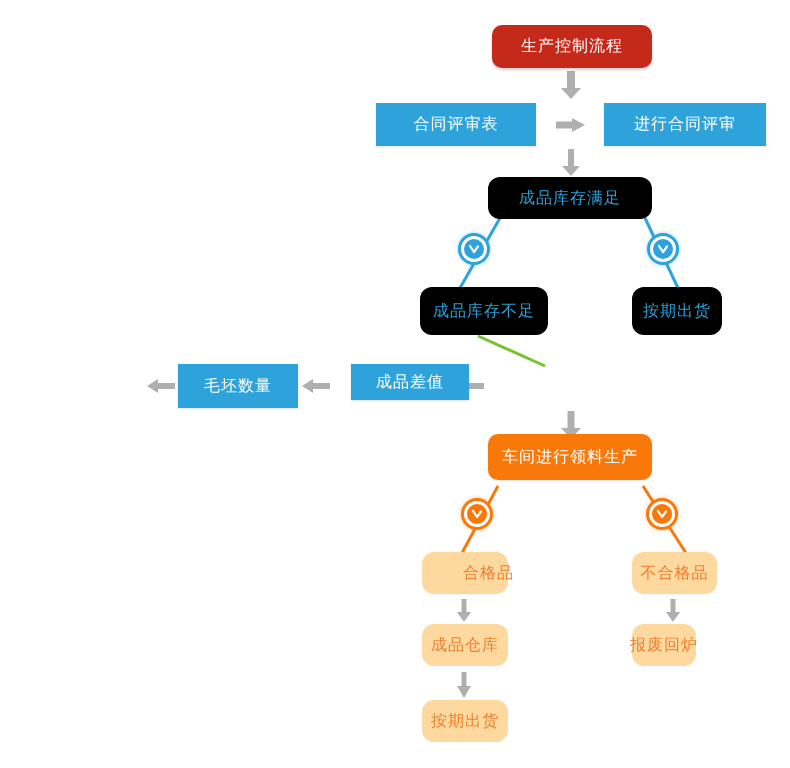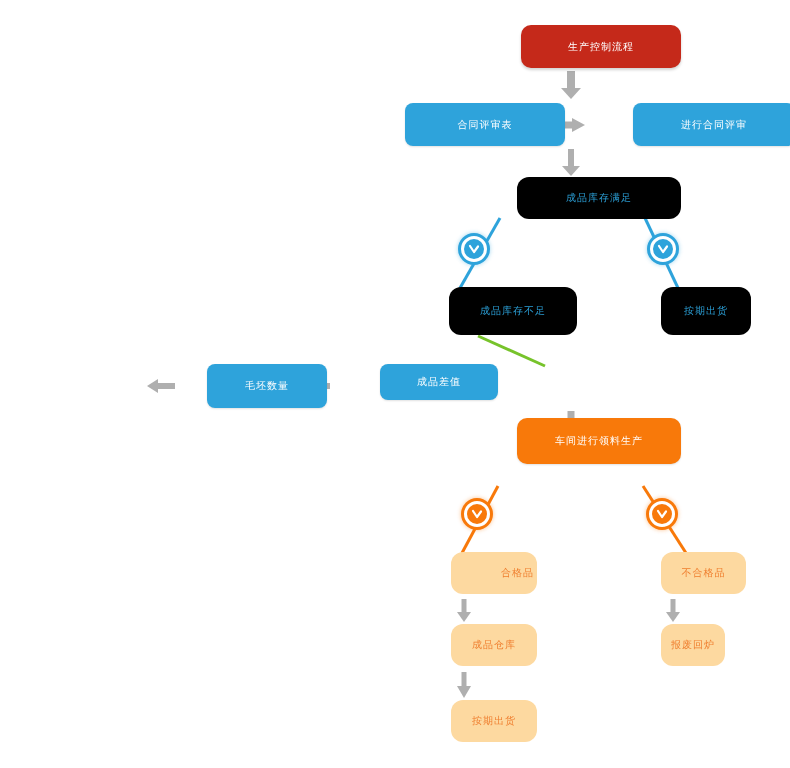--- a/index.html
+++ b/index.html
@@ -7,28 +7,27 @@
     position:relative;
     width:790px;height:768px;
     background:#ffffff;
     font-family:"Liberation Sans","DejaVu Sans",sans-serif;
     overflow:hidden;
   }
   .lines{position:absolute;left:0;top:0;width:790px;height:768px;}
   .node{
     position:absolute;
     display:flex;align-items:center;justify-content:center;
-    font-size:10px;letter-spacing:1px;
+    font-size:16px;letter-spacing:1px;
     border-radius:10px;
     box-sizing:border-box;
     white-space:nowrap;
-    margin-left:29px;
   }
   .node.red{background:#c5291a;color:#ffffff;box-shadow:0 2px 3px rgba(0,0,0,.18);}
-  .node.blue{background:#2ea3db;color:#ffffff;border-radius:8px;box-shadow:0 1px 2px rgba(0,0,0,.12);}
+  .node.blue{background:#2ea3db;color:#ffffff;border-radius:0;box-shadow:0 1px 2px rgba(0,0,0,.12);}
   .node.lightblue{background:#000000;color:#2b9fd6;border-radius:12px;}
   .node.green{background:#77c32b;color:#ffffff;box-shadow:0 1px 2px rgba(0,0,0,.12);}
   .node.orange{background:#f8790a;color:#ffffff;box-shadow:0 1px 2px rgba(0,0,0,.12);}
   .node.tan{background:#fdd9a0;color:#ef7e2e;border-radius:12px;}
   .clock{
     position:absolute;width:32px;height:32px;border-radius:50%;
     background:#ffffff;display:flex;align-items:center;justify-content:center;
     box-sizing:border-box;
   }
   .clock.bluec{border:3px solid #2ea3db;box-shadow:0 0 4px rgba(46,163,219,.45);}
@@ -94,21 +93,21 @@
   <div class="node lightblue" style="left:420px;top:287px;width:128px;height:48px;">成品库存不足</div>
 
   <div class="node lightblue" style="left:632px;top:287px;width:90px;height:48px;">按期出货</div>
 
 
   <div class="node blue" style="left:178px;top:364px;width:120px;height:44px;">毛坯数量</div>
 
   <div class="node blue" style="left:351px;top:364px;width:118px;height:36px;">成品差值</div>
 
 
-  <div class="node orange" style="left:488px;top:418px;width:164px;height:46px;">车间进行领料生产</div>
+  <div class="node orange" style="left:488px;top:434px;width:164px;height:46px;">车间进行领料生产</div>
 
   <div class="node tan" style="left:422px;top:552px;width:86px;height:42px;padding-left:47px;">合格品</div>
 
   <div class="node tan" style="left:422px;top:624px;width:86px;height:42px;">成品仓库</div>
 
   <div class="node tan" style="left:632px;top:552px;width:85px;height:42px;">不合格品</div>
 
   <div class="node tan" style="left:632px;top:624px;width:64px;height:42px;">报废回炉</div>
 
   <div class="node tan" style="left:422px;top:700px;width:86px;height:42px;">按期出货</div>

